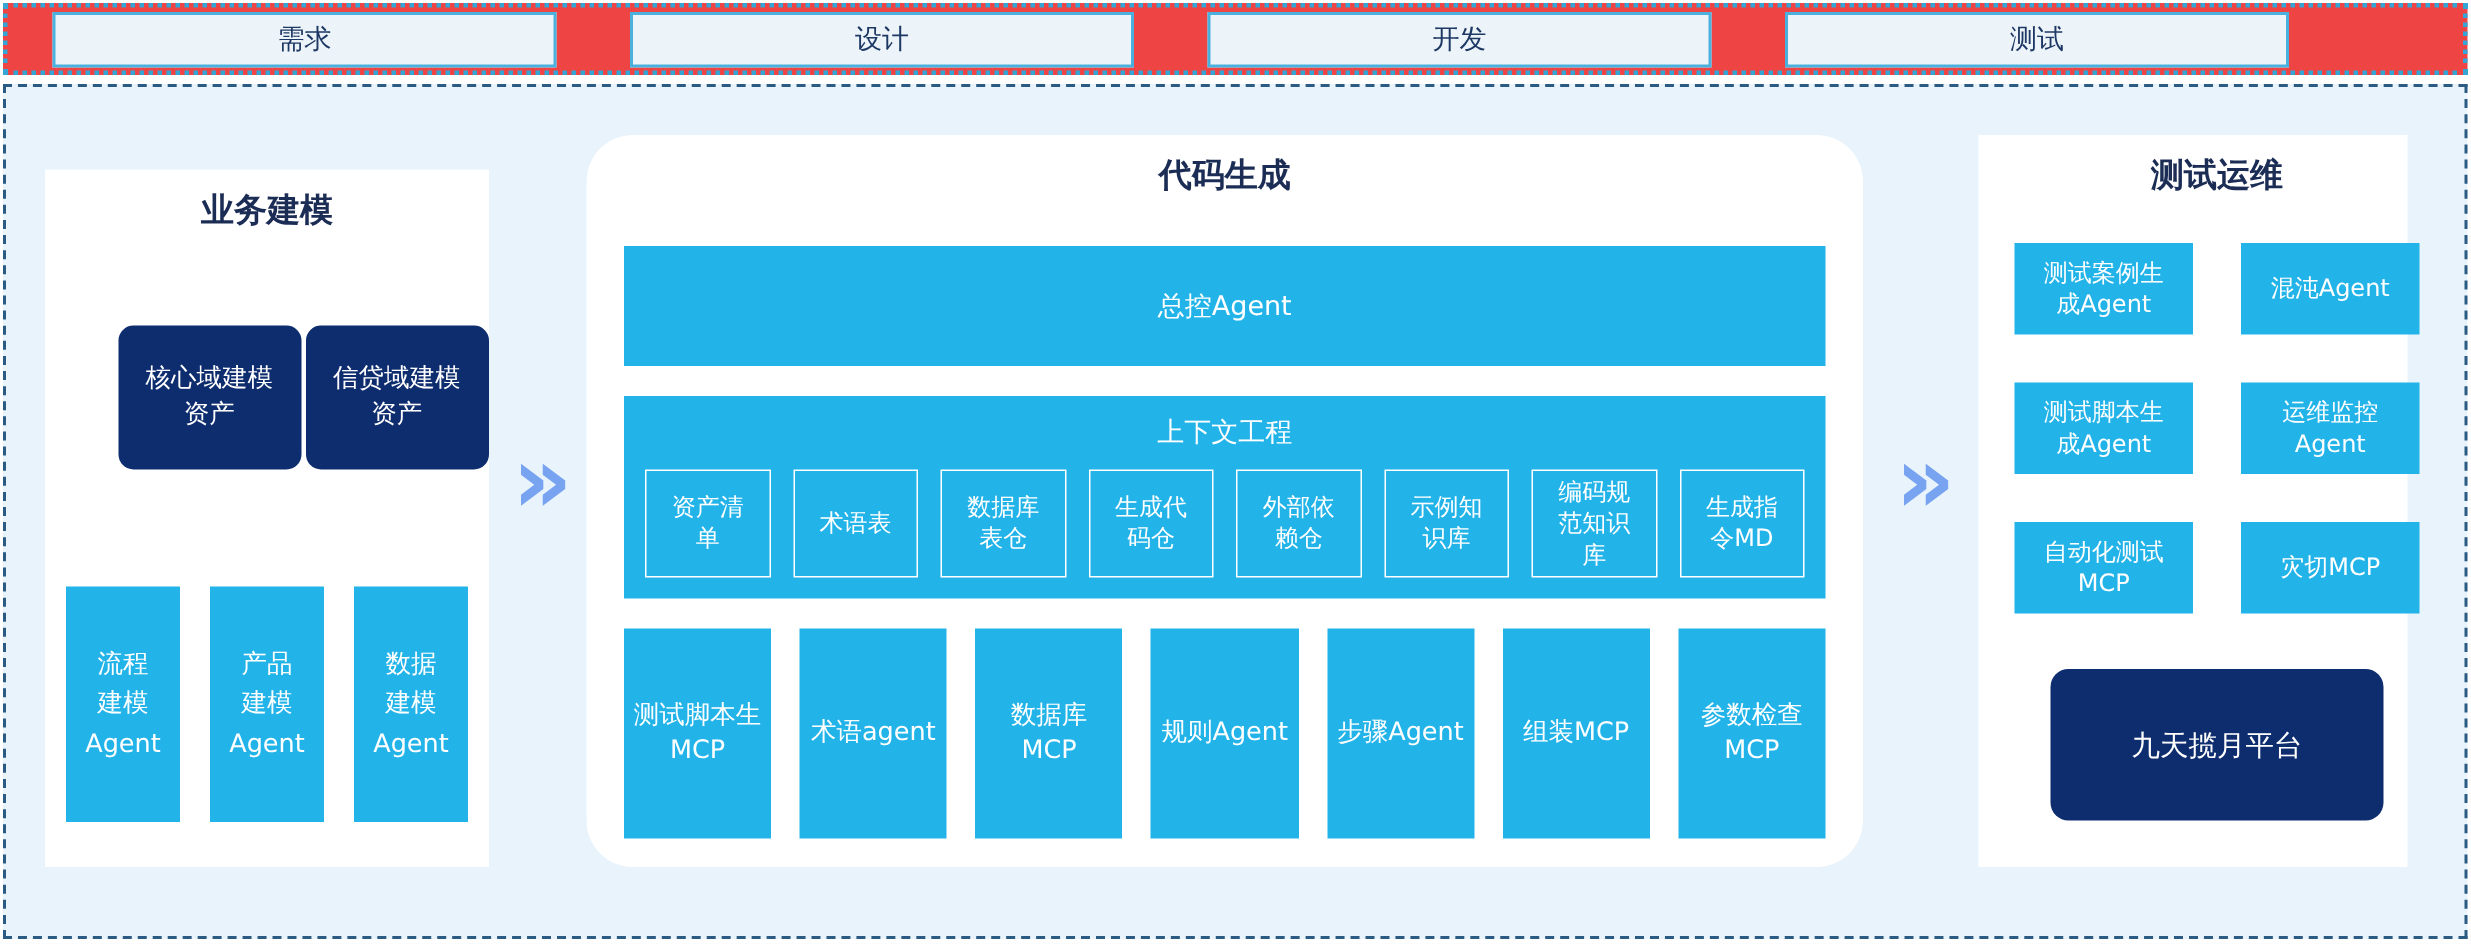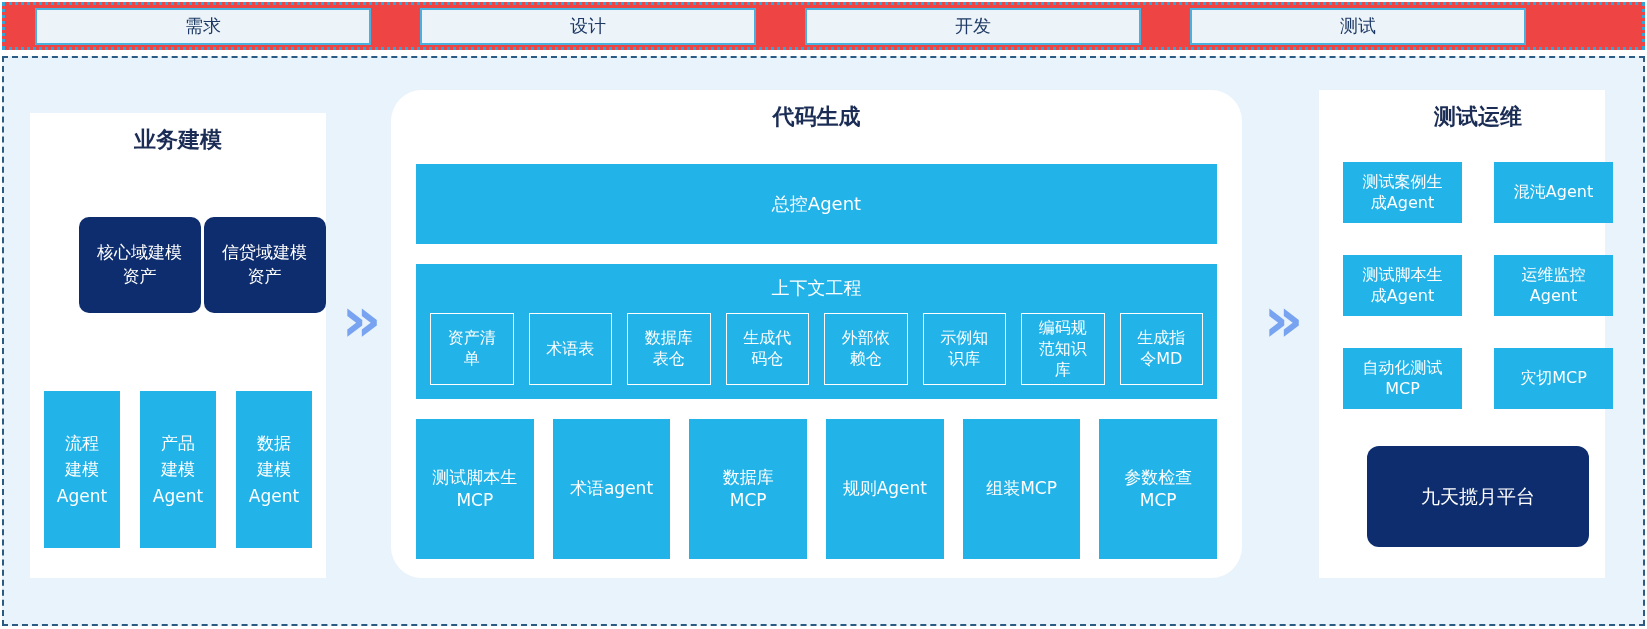--- a/index.html
+++ b/index.html
@@ -118,20 +118,21 @@
 令MD</div>
         </div>
       </div>
       <div class="mcp-row">
         <div class="mcp-box cyan centered preline">测试脚本生
 MCP</div>
         <div class="mcp-box cyan centered preline">术语agent</div>
         <div class="mcp-box cyan centered preline">数据库
 MCP</div>
         <div class="mcp-box cyan centered preline">规则Agent</div>
+        <div class="mcp-box cyan centered preline">步骤Agent</div>
         <div class="mcp-box cyan centered preline">组装MCP</div>
         <div class="mcp-box cyan centered preline">参数检查
 MCP</div>
       </div>
     </section>
 
     <div class="gap2">
       <span class="chevron">»</span>
     </div>
 

